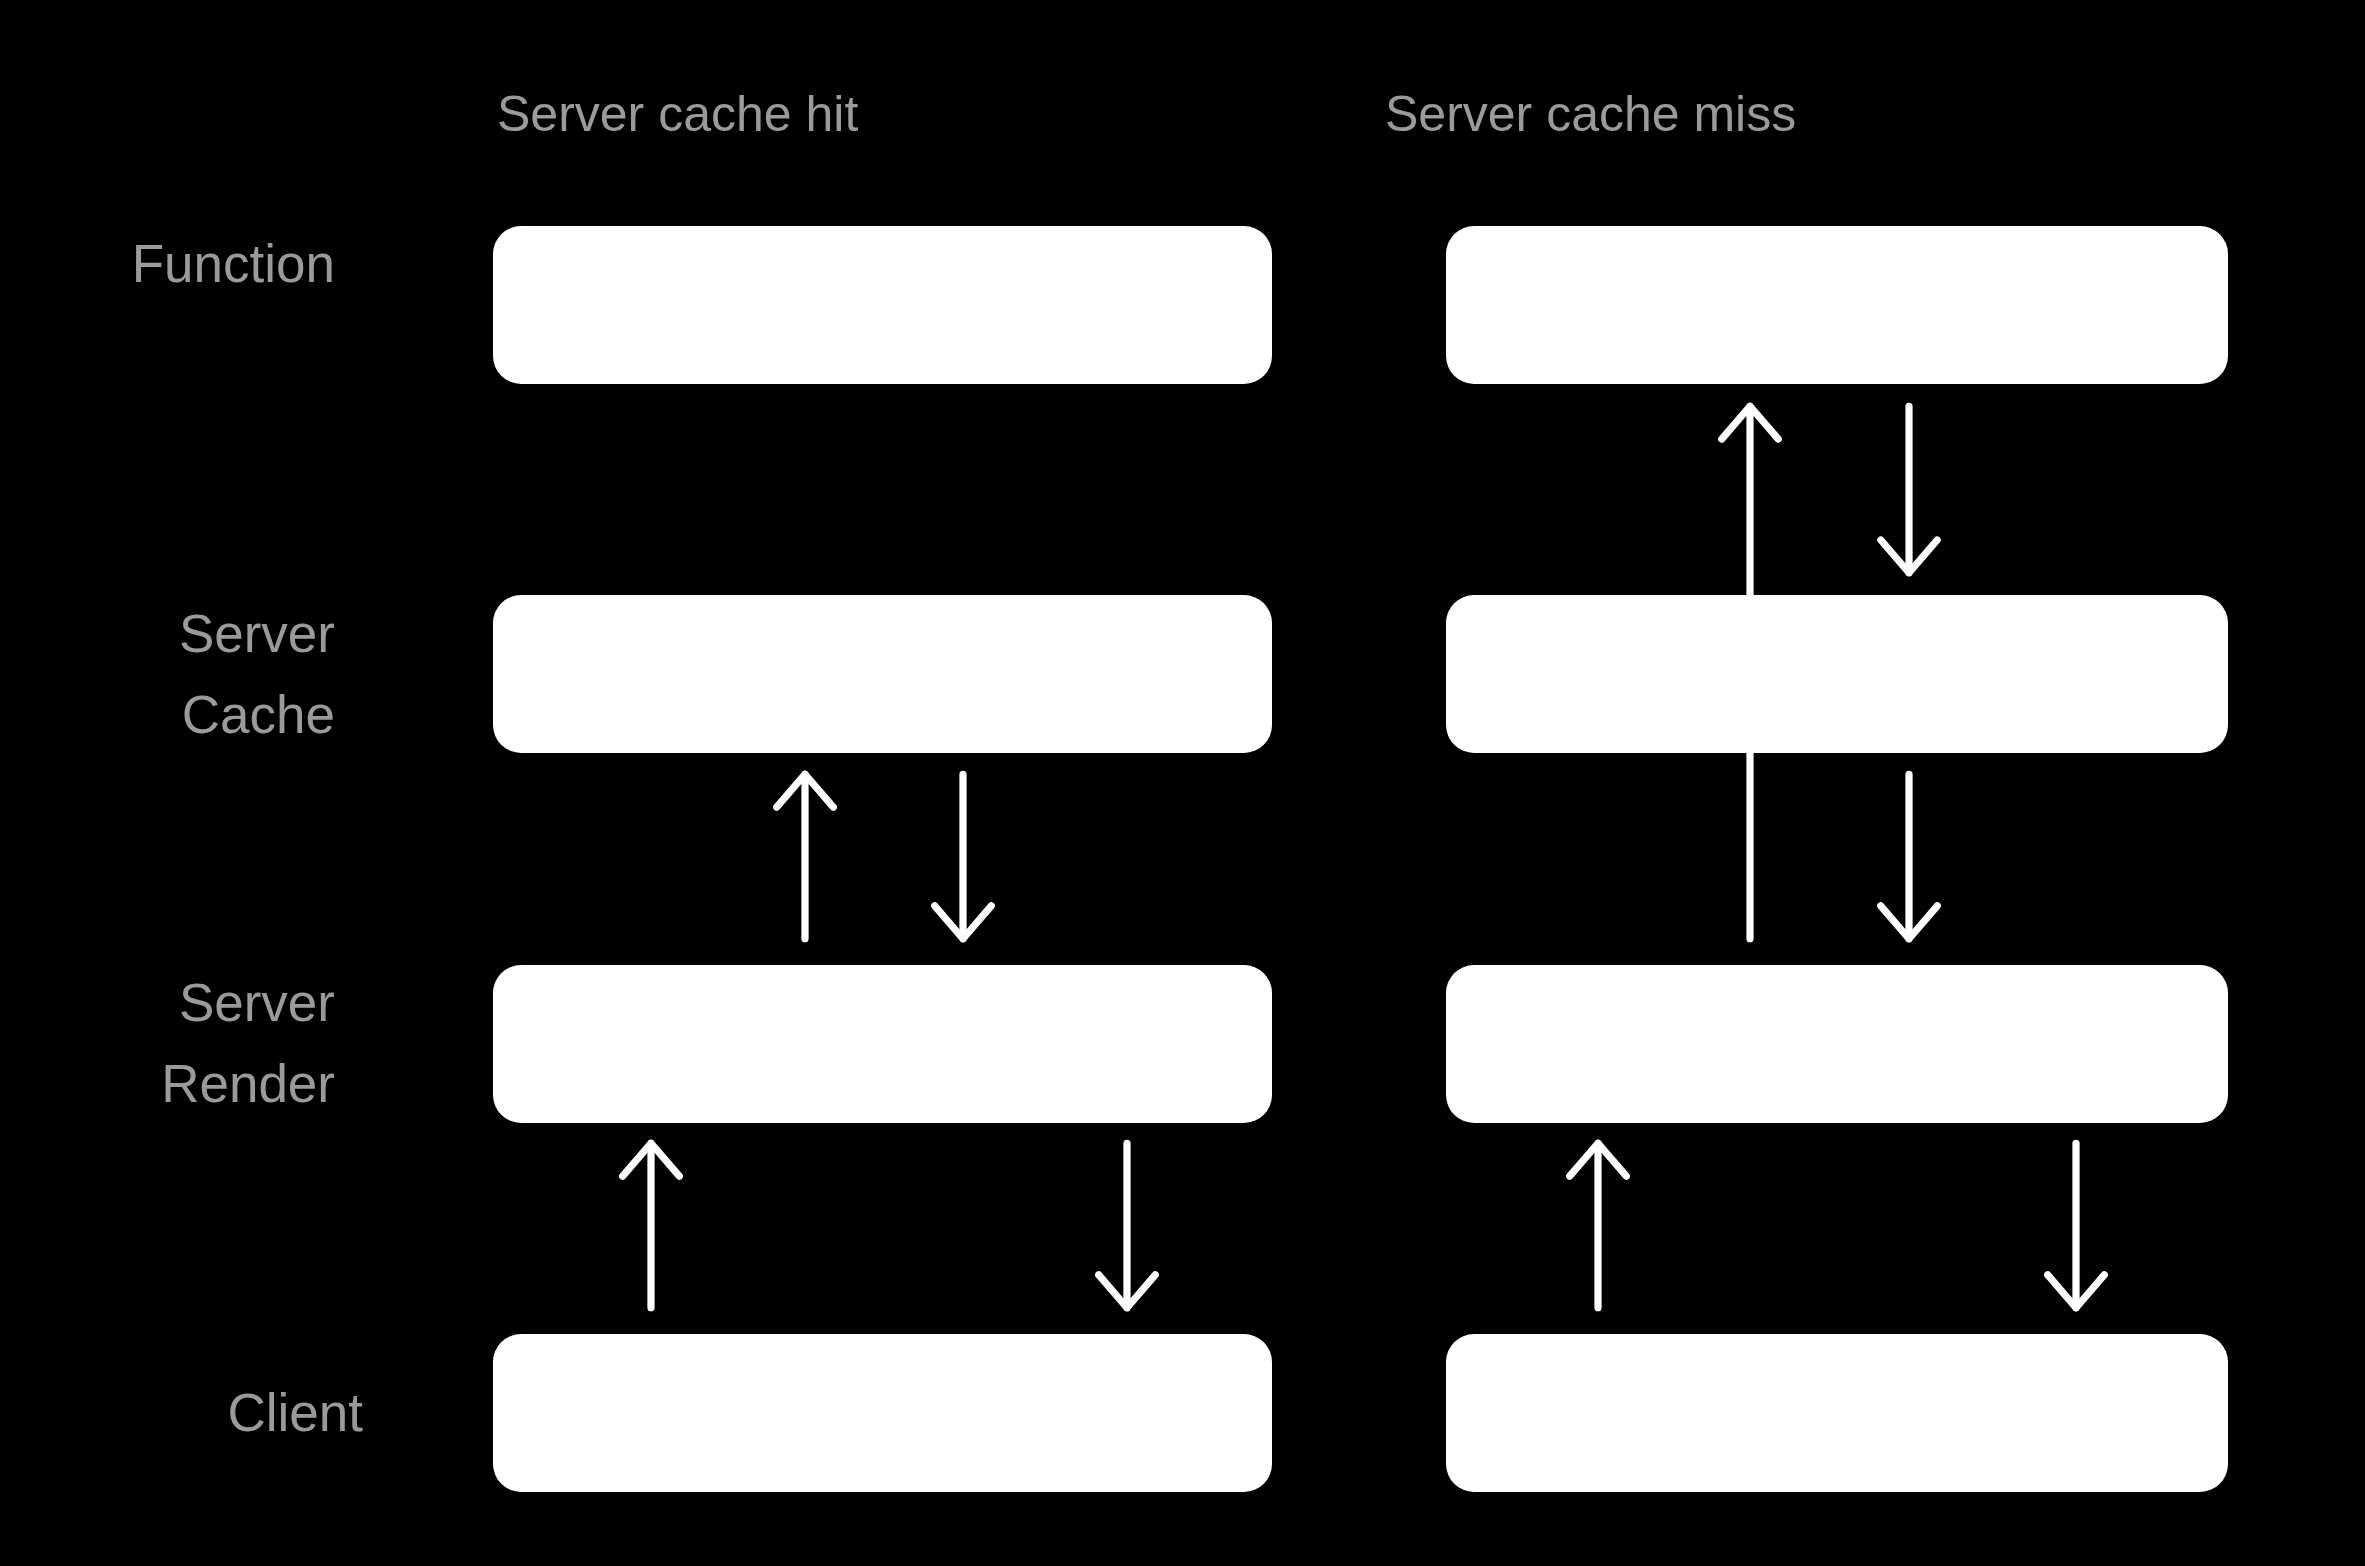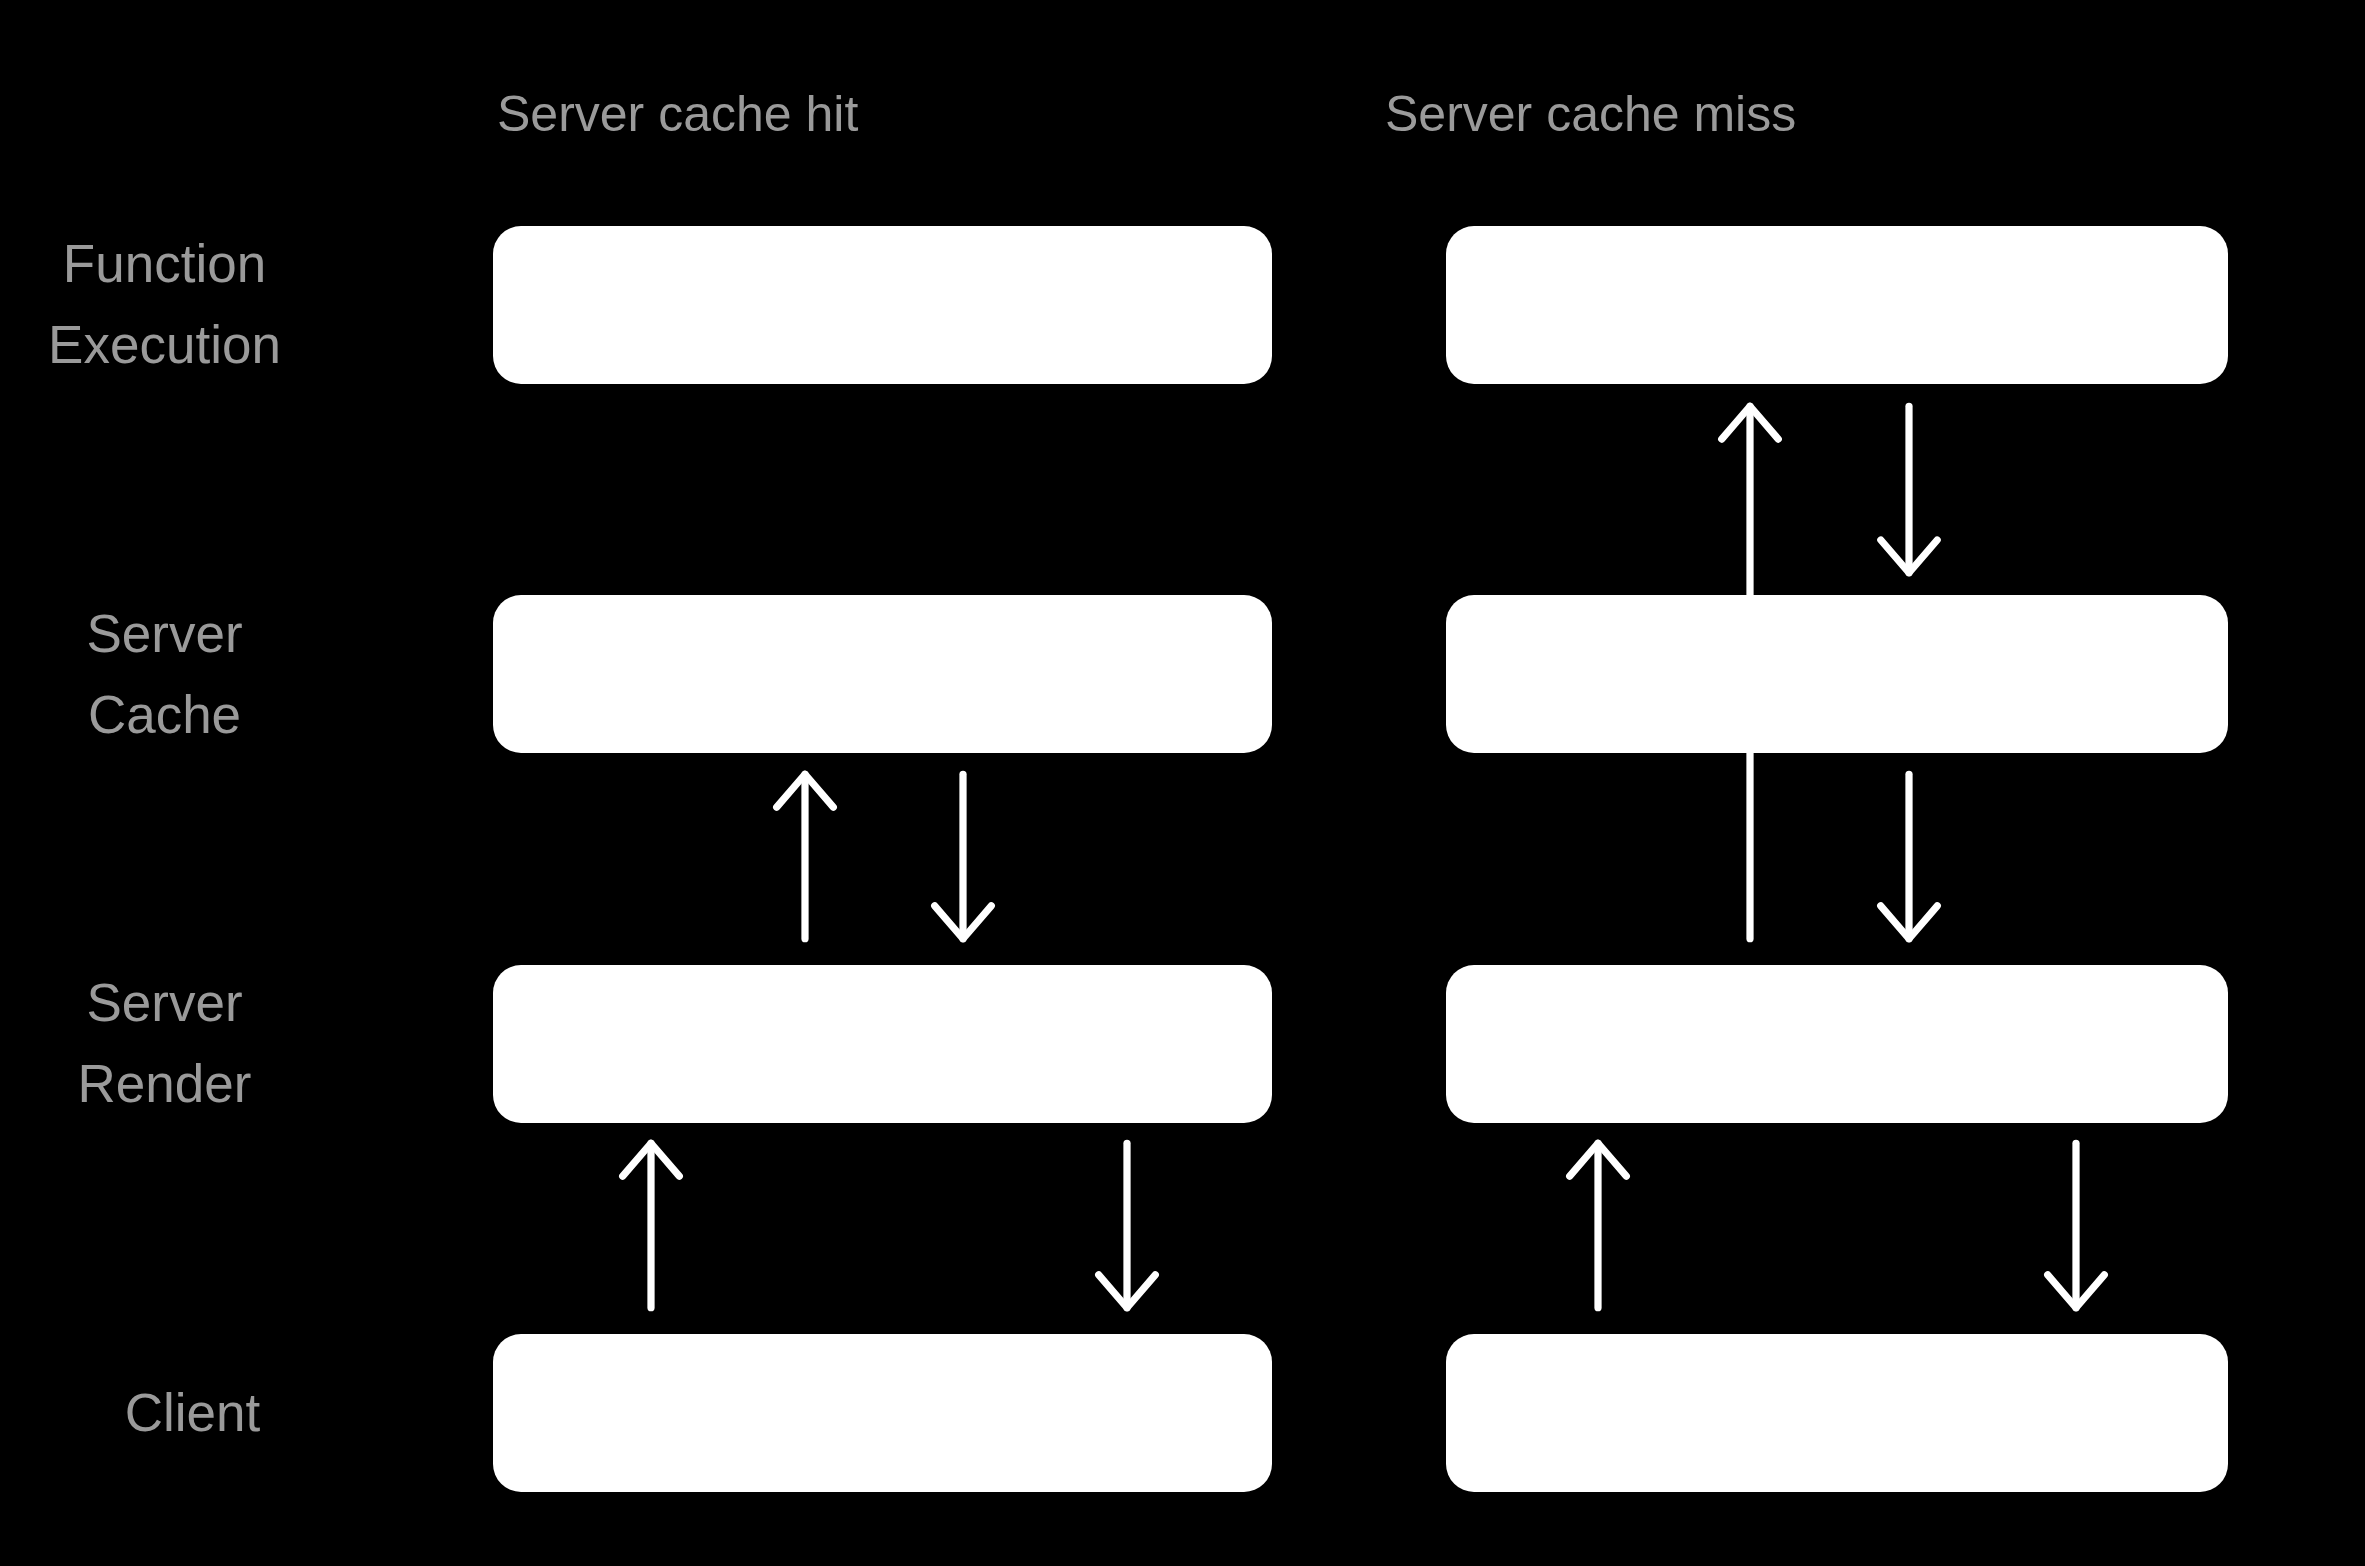--- a/index.html
+++ b/index.html
@@ -20,23 +20,23 @@
     z-index: 3;
     color: var(--muted-text, #9a9a9a);
     font-size: 50px;
     line-height: 53px;
     font-weight: 500;
     white-space: nowrap;
   }
   .row-label {
     position: absolute;
     z-index: 3;
-    left: 0;
+    left: 6px;
     width: 329px;
-    text-align: center;
+    text-align: right;
     color: var(--muted-text, #9a9a9a);
     font-size: 53px;
     line-height: 81px;
     font-weight: 500;
   }
   .label-line { display: block; }
   .node {
     position: absolute;
     z-index: 2;
     background: var(--box, #ffffff);
@@ -64,21 +64,20 @@
 </head>
 <body>
 
 <div class="canvas">
 
   <div class="col-title" style="left:497px; top:88px;">Server cache hit</div>
   <div class="col-title" style="left:1385px; top:88px;">Server cache miss</div>
 
   <div class="row-label" style="top:223px;">
     <span class="label-line">Function</span>
-    <span class="label-line">Execution</span>
   </div>
   <div class="row-label" style="top:593px;">
     <span class="label-line">Server</span>
     <span class="label-line">Cache</span>
   </div>
   <div class="row-label" style="top:962px;">
     <span class="label-line">Server</span>
     <span class="label-line">Render</span>
   </div>
   <div class="row-label" style="top:1372px;margin-left:28px;">

